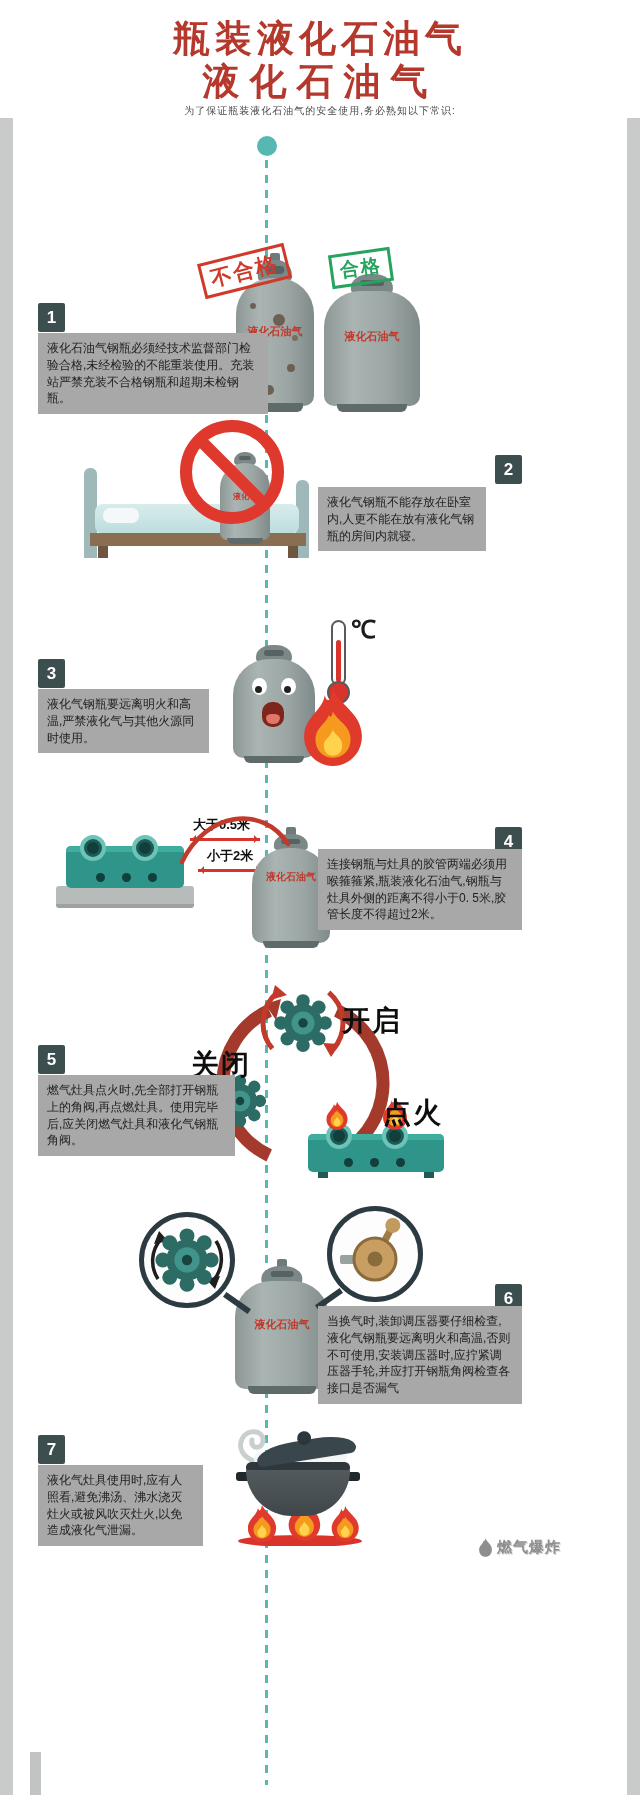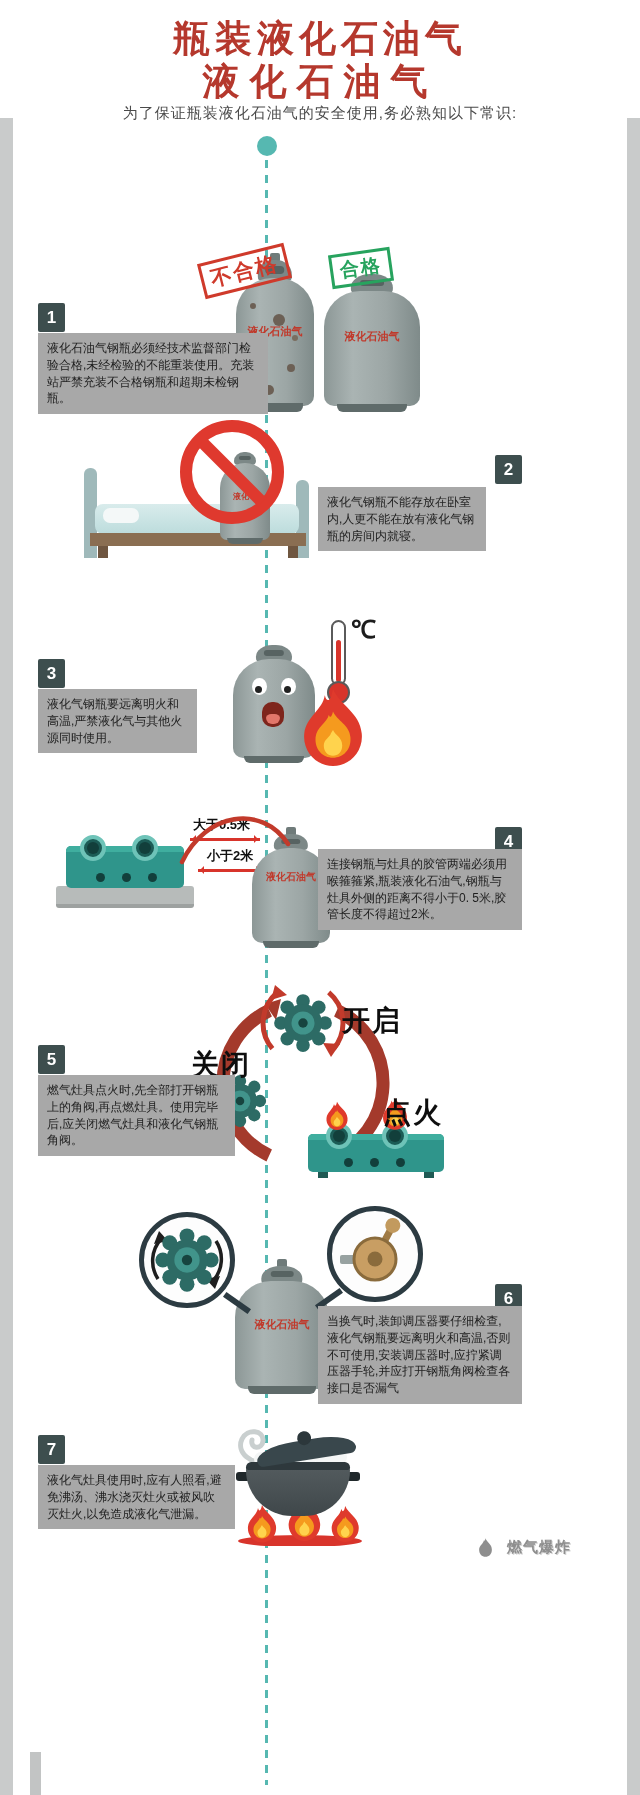--- a/index.html
+++ b/index.html
@@ -9,36 +9,36 @@
   .sec{display:contents}
 
   
   .side-strip{position:absolute;top:118px;bottom:0;width:13px;background:#c9cbcb;z-index:8}
   .strip-l{left:0}.strip-r{right:0}
   .corner-bar{position:absolute;left:30px;top:1752px;width:11px;height:43px;background:#c2c4c4;z-index:8}
 
   
   .title-l1{position:absolute;top:14px;left:0;width:100%;text-align:center;font-size:37px;font-weight:bold;color:#b5382d;letter-spacing:5px;z-index:2}
   .title-l2{position:absolute;top:57px;left:0;width:100%;text-align:center;font-size:37px;font-weight:bold;color:#b5382d;letter-spacing:10px;z-index:2}
-  .subtitle{position:absolute;top:104px;left:0;width:100%;text-align:center;font-size:15px;color:#4a4a4a;letter-spacing:1px;z-index:2}
+  .subtitle{position:absolute;top:104px;left:0;width:100%;text-align:center;font-size:10px;color:#4a4a4a;letter-spacing:1px;z-index:2}
 
   
   .dash-dot{position:absolute;left:257px;top:136px;width:20px;height:20px;border-radius:50%;background:#56b8b1;z-index:1}
   .dash-line{position:absolute;left:265px;top:160px;width:3px;height:1625px;background:repeating-linear-gradient(#56b8b1 0 8px,transparent 8px 15px);z-index:0}
 
   
   .numbox{position:absolute;width:27px;height:29px;background:#3d4e4e;color:#fff;font-size:17px;font-weight:bold;display:flex;align-items:center;justify-content:center;border-radius:2px;z-index:5}
   .textbox{position:absolute;background:#a8a8a8;color:#1e1e1e;font-size:12px;line-height:1.4;padding:7px 9px;z-index:5}
   .n1{left:38px;top:303px}.t1{left:38px;top:333px;width:230px}
   .n2{left:495px;top:455px}.t2{left:318px;top:487px;width:168px}
-  .n3{left:38px;top:659px}.t3{left:38px;top:689px;width:159px}
+  .n3{left:38px;top:659px}.t3{left:38px;top:689px;width:171px}
   .n4{left:495px;top:827px}.t4{left:318px;top:849px;width:204px}
   .n5{left:38px;top:1045px}.t5{left:38px;top:1075px;width:197px}
   .n6{left:495px;top:1284px}.t6{left:318px;top:1306px;width:204px}
-  .n7{left:38px;top:1435px}.t7{left:38px;top:1465px;width:197px}
+  .n7{left:38px;top:1435px}.t7{left:38px;top:1465px;width:165px}
 
   
   .stamp{position:absolute;font-weight:bold;border:3px solid;padding:1px 7px;letter-spacing:2px;z-index:6;background:transparent}
   .stamp-fail{left:200px;top:253px;color:#cf3a2b;border-color:#cf3a2b;font-size:21px;transform:rotate(-14deg)}
   .stamp-pass{left:330px;top:251px;color:#27a35e;border-color:#27a35e;font-size:19px;transform:rotate(-8deg)}
 
   
   .cyl{position:absolute;z-index:2}
   .cyl-collar{position:absolute;top:0;left:50%;transform:translateX(-50%);width:44%;height:14%;background:#7c8887;border-radius:45% 45% 4px 4px/70% 70% 4px 4px}
   .cyl-collar:after{content:"";position:absolute;top:30%;left:50%;transform:translateX(-50%);width:56%;height:34%;background:#576362;border-radius:5px}
@@ -136,21 +136,21 @@
   .lid{position:absolute;left:256px;top:1440px;width:100px;height:20px;background:#39474c;border-radius:50% 50% 8px 8px/90% 90% 8px 8px;transform:rotate(-9deg);z-index:3}
   .lid:after{content:"";position:absolute;left:50%;top:-9px;margin-left:-7px;width:14px;height:14px;border-radius:50%;background:#2c373b}
   .pot{position:absolute;left:246px;top:1462px;width:104px;height:54px;background:linear-gradient(#555d60,#3f474a);border-radius:8px 8px 46px 46px;z-index:2}
   .pot:before{content:"";position:absolute;top:0;left:0;right:0;height:8px;background:#2e383c;border-radius:8px 8px 4px 4px}
   .pot-handle{position:absolute;width:14px;height:9px;background:#20282b;border-radius:3px;z-index:1}
   .ph-l{left:236px;top:1472px}.ph-r{left:346px;top:1472px}
   .foam{position:absolute;left:254px;top:1452px;width:14px;height:14px;border-radius:50%;background:#f4f6f6;box-shadow:14px -3px 0 2px #f4f6f6,30px 1px 0 4px #f4f6f6,48px -4px 0 2px #f4f6f6,64px 0 0 3px #f4f6f6,78px -2px 0 1px #f4f6f6,8px 8px 0 2px #f4f6f6,70px 6px 0 2px #f4f6f6;z-index:2}
   .potfire{position:absolute;left:234px;top:1496px;width:132px;height:50px;z-index:1}
 
   
-  .watermark{position:absolute;left:477px;top:1537px;display:flex;align-items:center;gap:13px;z-index:7}
+  .watermark{position:absolute;left:477px;top:1537px;display:flex;align-items:center;gap:3px;z-index:7}
   .wm-icon{width:17px;height:21px}
   .wm-text{font-size:15px;font-weight:bold;color:#8e8e8e;letter-spacing:1px;text-shadow:1px 1px 0 #d2d2d2}
 </style>
 </head>
 <body>
 
 <svg width="0" height="0" style="position:absolute" aria-hidden="true">
   <defs>
     <g id="knob">
       <g fill="#2d6b65">

